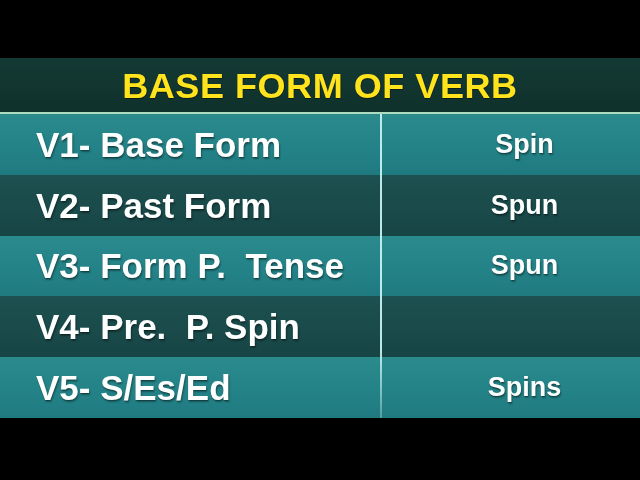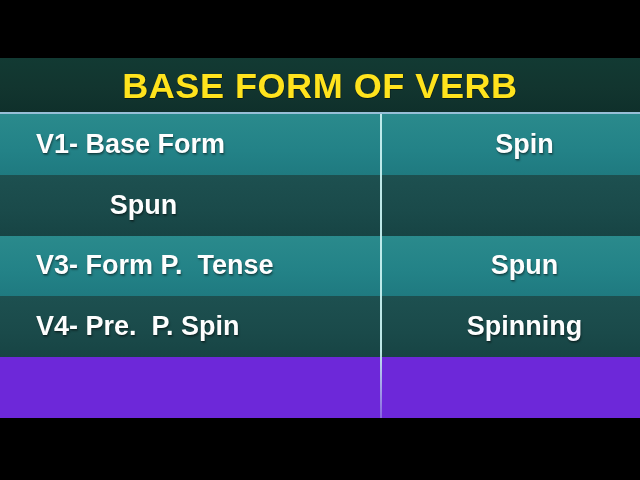--- a/index.html
+++ b/index.html
@@ -11,21 +11,21 @@
     width: 640px;
     height: 480px;
     overflow: hidden;
     font-family: "Liberation Sans", sans-serif;
   }
 
   #canvas {
     position: relative;
     width: 640px;
     height: 480px;
-    background: #6d28d9;
+    background: #fde047;
   }
 
   
   .letterbox {
     position: absolute;
     left: 0;
     width: 640px;
     background: #000000;
   }
   .letterbox.top { top: 0; height: 58px; }
@@ -99,21 +99,21 @@
     color: #fdfefe;
     font-weight: bold;
     line-height: 1;
     white-space: pre;
     text-shadow: 1px 2px 2px rgba(0,0,0,0.35), 0 1px 0 rgba(0,0,0,0.22);
     padding-left: 28px;
   }
   .cell.left {
     width: 381px;
     padding-left: 36px;
-    font-size: 27px;
+    font-size: 35px;
     text-align: left;
   }
   .cell.right {
     width: 259px;
     font-size: 27px;
     text-align: center;
   }
 
   
   #divider {
@@ -144,33 +144,37 @@
     <div id="header-rule"></div>
 
     <div id="table">
 
       <div class="row light">
         <div class="cell left">V1- Base Form</div>
         <div class="cell right">Spin</div>
       </div>
 
       <div class="row dark">
+        <div class="cell left">V2- Past Form</div>
         <div class="cell right">Spun</div>
       </div>
 
       <div class="row light">
         <div class="cell left">V3- Form P.  Tense</div>
         <div class="cell right">Spun</div>
       </div>
 
       <div class="row dark">
         <div class="cell left">V4- Pre.  P. Spin</div>
-        <div class="cell right">Spinning</div>
       </div>
 
+      <div class="row light">
+        <div class="cell left">V5- S/Es/Ed</div>
+        <div class="cell right">Spins</div>
+      </div>
 
     </div>
 
     <div id="divider"></div>
 
   </div>
 
   <div class="letterbox bottom"></div>
 
 </div>

